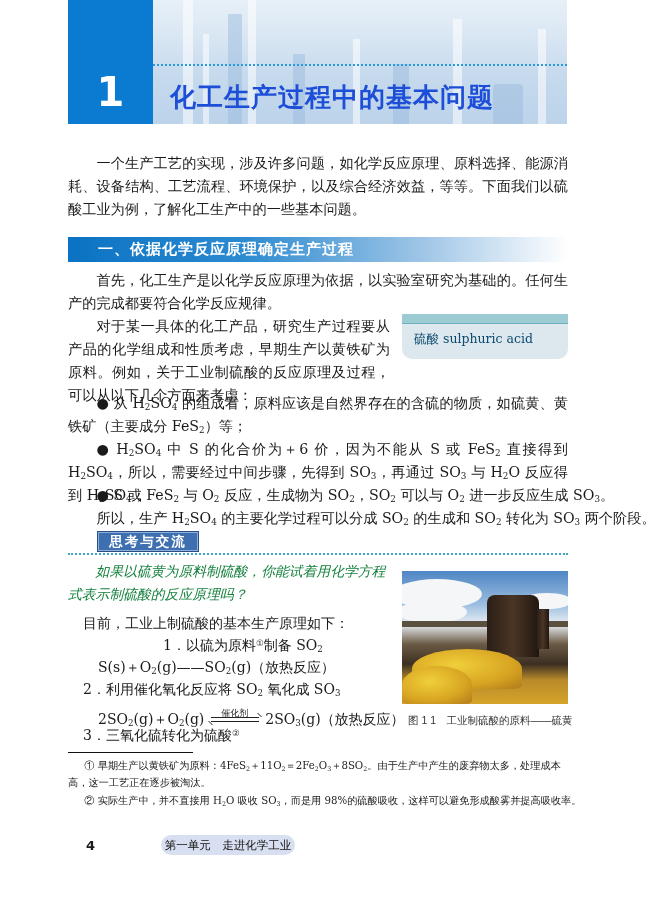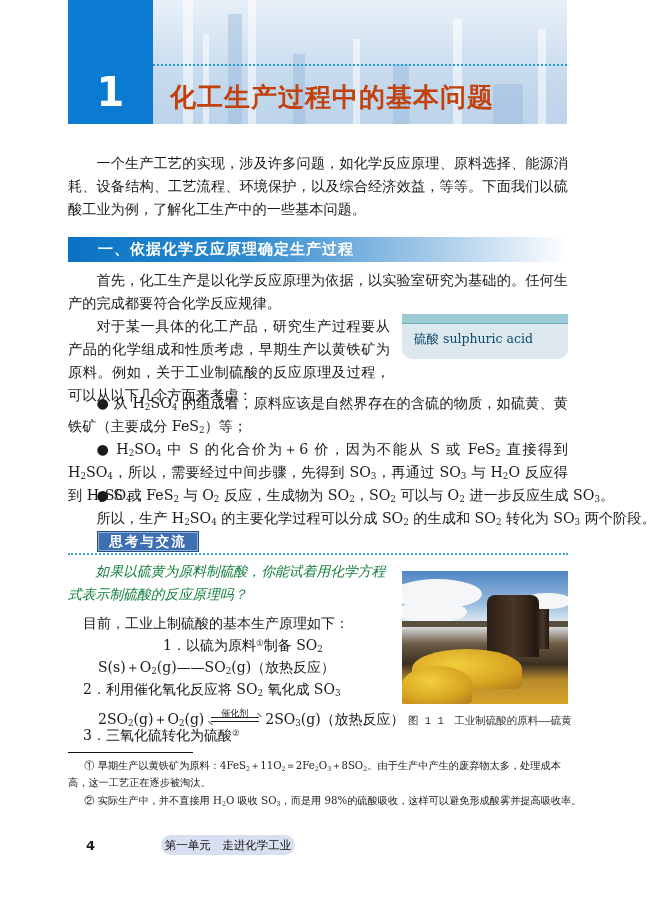--- a/index.html
+++ b/index.html
@@ -26,21 +26,21 @@
   .chap-num {
     position:absolute; left:0; right:0; bottom:12px; text-align:center;
     color:#fff; font-family:"DejaVu Sans","Liberation Sans",sans-serif;
     font-weight:bold; font-size:40px; line-height:40px;
   }
   .chap-dots {
     left:153px; top:64px; width:414px; height:0;
     border-top:2px dotted #2a9ad8;
   }
   .chap-title {
-    left:170px; top:80px; font-size:26px; font-weight:bold; color:#c2410c;
+    left:170px; top:80px; font-size:26px; font-weight:bold; color:#1d4ed8;
     letter-spacing:1px; white-space:nowrap;
   }
 
   
   .p {
     left:68px; width:500px; font-size:14.2px; line-height:23px;
     text-indent:2em; text-align:justify;
   }
   sub { font-size:0.62em; vertical-align:-0.25em; line-height:0; }
   sup { font-size:0.62em; vertical-align:0.5em; line-height:0; }
@@ -83,21 +83,21 @@
 
   
   .photo {
     left:402px; top:571px; width:166px; height:133px; overflow:hidden;
     background:linear-gradient(180deg,#4f86c4 0%,#9bbde0 25%,#e8eef4 40%,#6b5a44 55%,#3c2f22 70%,#b88a2a 82%,#d6a52a 100%);
   }
   .cloud { position:absolute; background:#f4f6f8; border-radius:50%; }
   .tank { position:absolute; background:linear-gradient(90deg,#2a1e16,#4a3626 50%,#221710); }
   .sulfur { position:absolute; background:radial-gradient(ellipse at 40% 40%,#f0cf3a,#d8a522 60%,#b07a1a); border-radius:50% 50% 10% 10%; }
   .caption {
-    left:408px; top:714px; font-family:Liberation Mono, monospace;
+    left:408px; top:714px; font-family:Liberation Sans, sans-serif;
     font-size:10.5px; color:#333; white-space:nowrap;
   }
 
   
   .fn-rule { left:68px; top:752px; width:125px; border-top:1px solid #111; }
   .fn {
     left:68px; width:500px; font-size:10.2px; line-height:17px;
     text-indent:1.6em; color:#222;
   }
 

